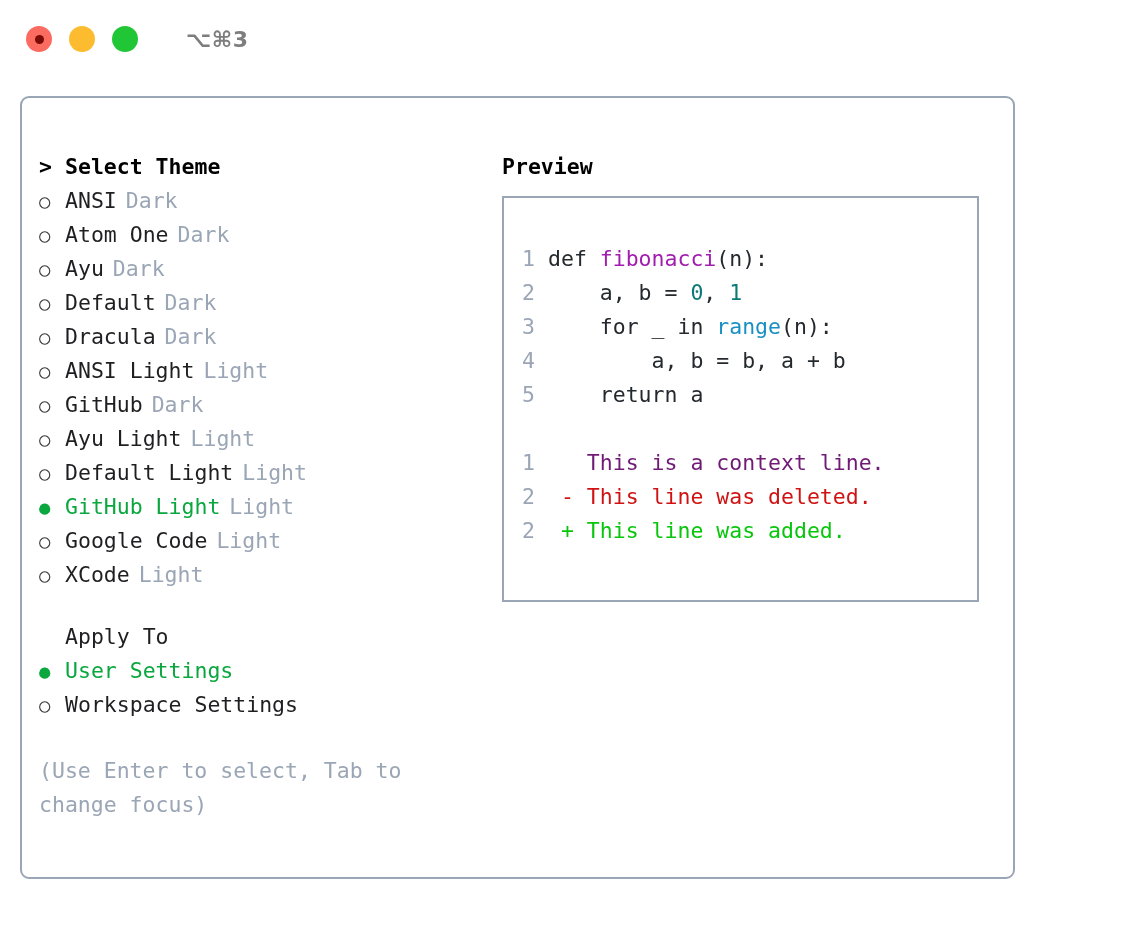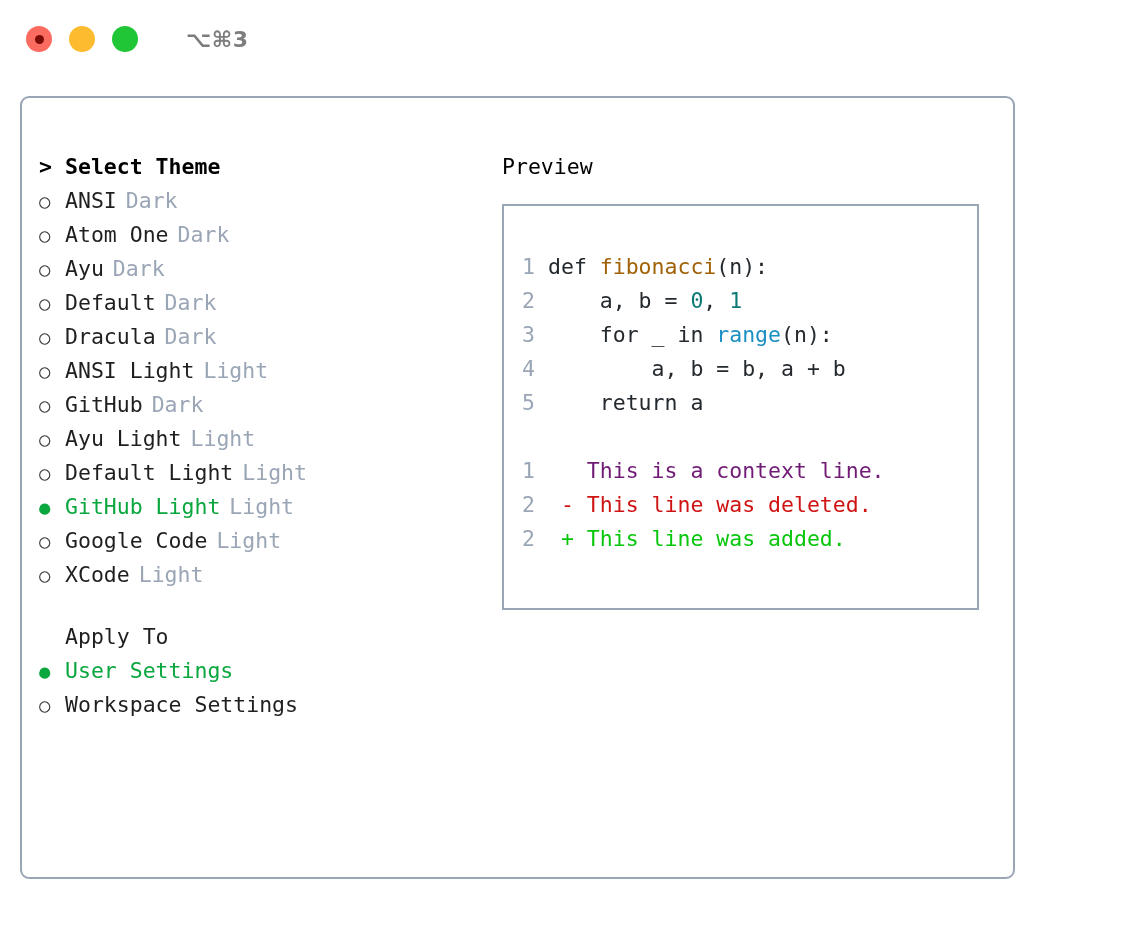--- a/index.html
+++ b/index.html
@@ -136,24 +136,24 @@
 
   
   .right-col {
     position: absolute;
     left: 480px;
     top: 52px;
     width: 490px;
   }
   .preview-title {
     font-size: 21.5px;
-    font-weight: 400;
+    font-weight: 700;
     color: #000000;
     line-height: 34px;
-    margin-bottom: 20px;
+    margin-bottom: 12px;
   }
   .preview-box {
     width: 477px;
     height: 406px;
     border: 2px solid #9aa5b5;
     box-sizing: border-box;
     background: #ffffff;
     padding: 44px 0 0 18px;
   }
 
@@ -163,21 +163,21 @@
     white-space: pre;
     display: block;
   }
   .ln {
     display: inline-block;
     width: 26px;
     color: #9aa5b5;
     text-align: left;
   }
   .tok-plain { color: #24292e; }
-  .tok-fn    { color: #a16207; }
+  .tok-fn    { color: #a21caf; }
   .tok-num   { color: #0b7a76; }
   .tok-call  { color: #1a8fc4; }
 
   .diff-gap { height: 34px; }
 
   .diff-sign { display: inline-block; }
   .diff-ctx  { color: #701a75; }
   .diff-del  { color: #cf1313; }
   .diff-add  { color: #08c60c; }
 </style>
@@ -223,20 +223,21 @@
 
         <div class="row">
           <span class="marker blank">○</span><span class="label">Apply To</span>
         </div>
 
         <div id="apply-items">
             <div class="row"><span class="marker sel">●</span><span class="label sel">User Settings</span></div>
             <div class="row"><span class="marker">○</span><span class="label">Workspace Settings</span></div>
           </div>
 
+        <div class="hint">(Use Enter to select, Tab to change focus)</div>
       </div>
 
       <div class="right-col">
         <div class="preview-title">Preview</div>
 
         <div class="preview-box">
           <div id="code-lines">
               <div class="code-line"><span class="ln">1</span><span class="tok-plain">def </span><span class="tok-fn">fibonacci</span><span class="tok-plain">(n):</span></div>
               <div class="code-line"><span class="ln">2</span><span class="tok-plain">    a, b = </span><span class="tok-num">0</span><span class="tok-plain">, </span><span class="tok-num">1</span></div>
               <div class="code-line"><span class="ln">3</span><span class="tok-plain">    for _ in </span><span class="tok-call">range</span><span class="tok-plain">(n):</span></div>

